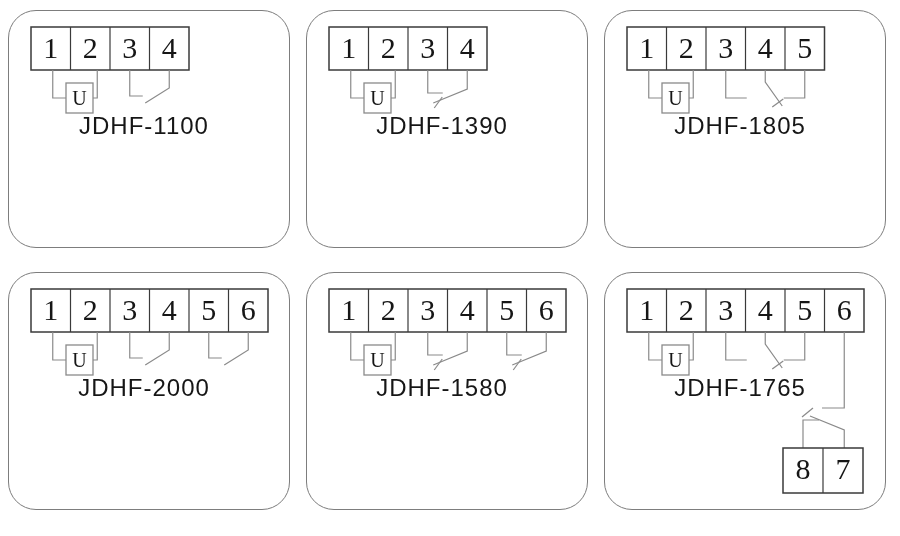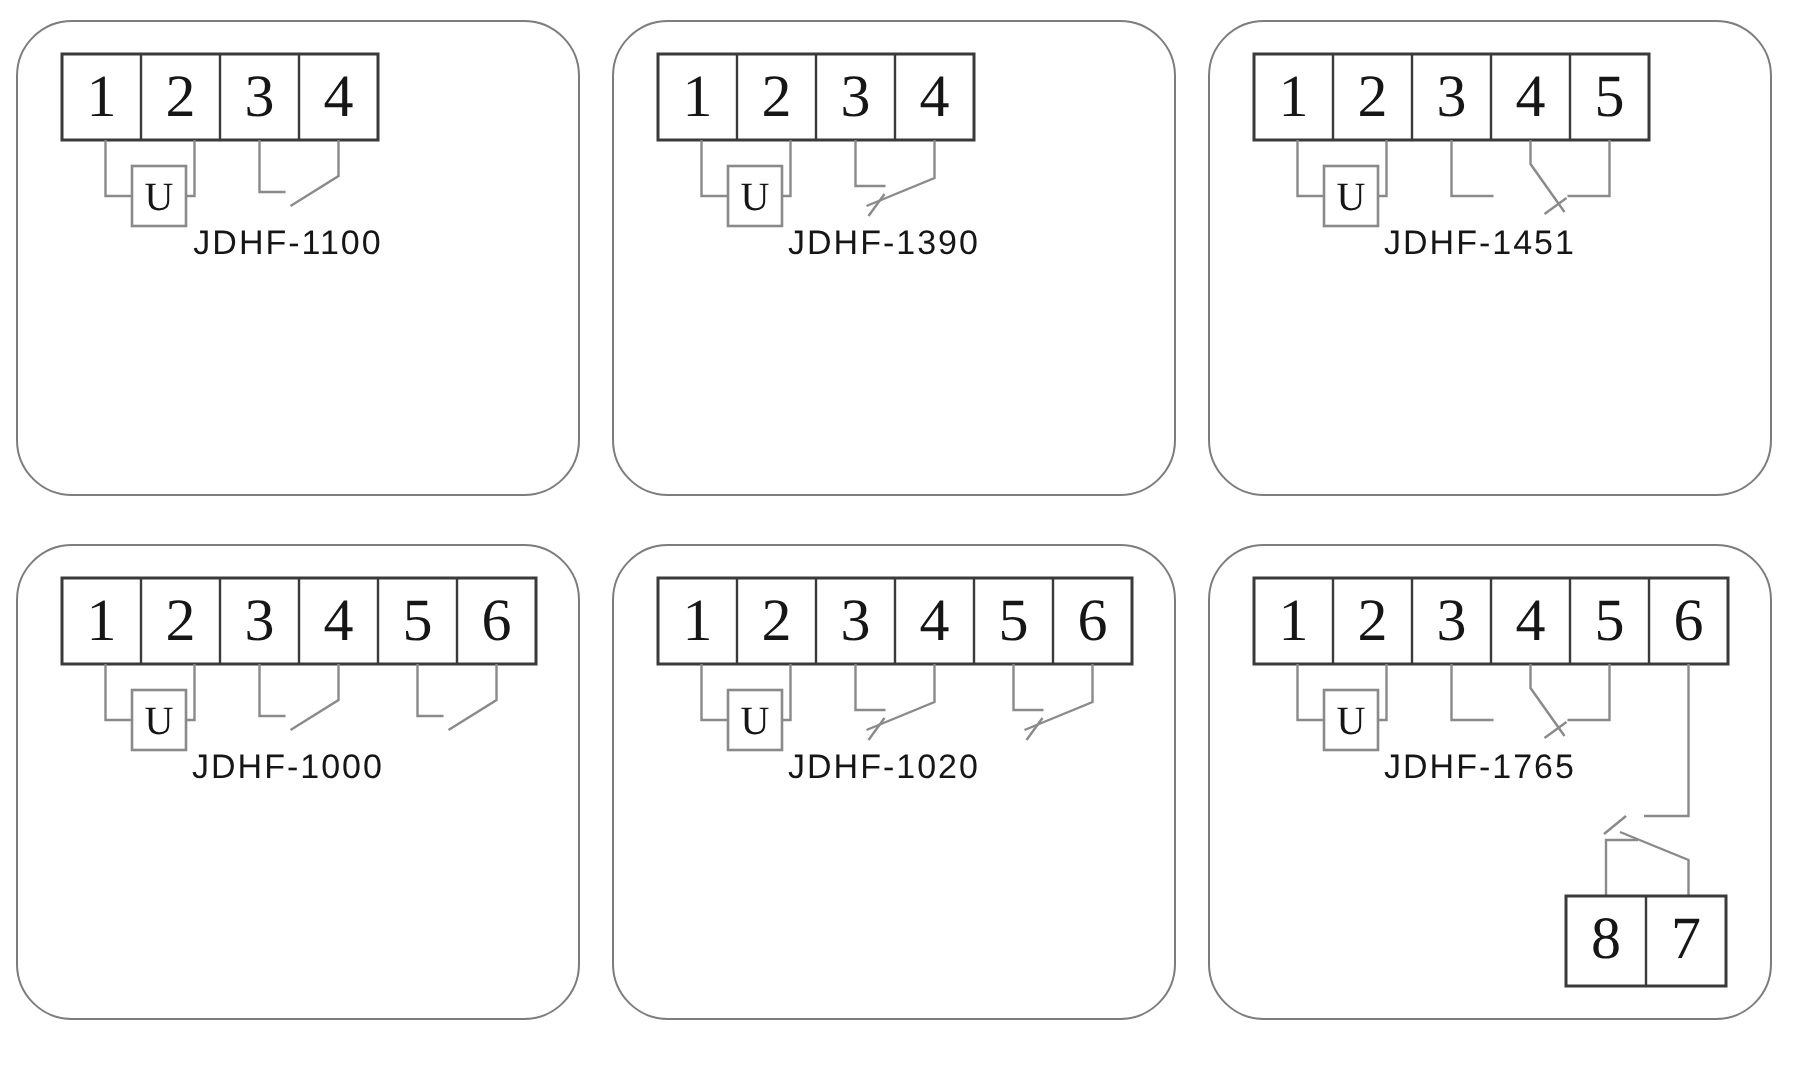--- a/index.html
+++ b/index.html
@@ -16,21 +16,21 @@
     border:1.5px solid #7d7d7d;
     border-radius:28px;
     background:#ffffff;
     box-sizing:border-box;
   }
   .panel svg{position:absolute;left:0;top:0;}
   .model-title{
     position:absolute;
     left:28px;top:101px;width:214px;
     text-align:center;
-    font-size:17px;
+    font-size:24px;
     letter-spacing:1px;
     color:#161616;
     font-family:"Liberation Sans",sans-serif;
     white-space:nowrap;
   }
   
   .pos-0{left:8px;  top:10px;}
   .pos-1{left:306px; top:10px;}
   .pos-2{left:604px; top:10px;}
   .pos-3{left:8px;  top:272px;}
@@ -97,21 +97,21 @@
         <text x="199.75" y="47" text-anchor="middle" font-size="30" font-family="&quot;Liberation Serif&quot;,&quot;DejaVu Serif&quot;,serif" fill="#161616">5</text>
         <path d="M 43.75,59 V 87 H 57" fill="none" stroke="#8a8a8a" stroke-width="1.2"></path>
         <path d="M 88.25,59 V 87 H 84" fill="none" stroke="#8a8a8a" stroke-width="1.2"></path>
         <rect x="57" y="72" width="27" height="30" fill="none" stroke="#8a8a8a" stroke-width="1.3"></rect>
         <text x="70.5" y="94" text-anchor="middle" font-size="20" font-family="&quot;Liberation Serif&quot;,&quot;DejaVu Serif&quot;,serif" fill="#161616">U</text>
         <path d="M 120.75,59 V 87 H 141.75" fill="none" stroke="#8a8a8a" stroke-width="1.2"></path>
         <path d="M 199.75,59 V 87 H 178.75" fill="none" stroke="#8a8a8a" stroke-width="1.2"></path>
         <path d="M 160.25,59 V 71 L 177.25,95" fill="none" stroke="#8a8a8a" stroke-width="1.2"></path>
         <path d="M 167.25,96 L 178.25,88" fill="none" stroke="#8a8a8a" stroke-width="1.2"></path>
       </svg>
-    <div class="model-title">JDHF-1451</div>
+    <div class="model-title">JDHF-1805</div>
   </div>
 
   <div class="panel pos-3">
     <svg width="282" height="238" viewBox="0 0 282 238">
         <rect x="22" y="16" width="237" height="43" fill="none" stroke="#3a3a3a" stroke-width="1.5"></rect>
         <path d="M 61.5,16 V 59" fill="none" stroke="#3a3a3a" stroke-width="1.2"></path>
         <path d="M 101,16 V 59" fill="none" stroke="#3a3a3a" stroke-width="1.2"></path>
         <path d="M 140.5,16 V 59" fill="none" stroke="#3a3a3a" stroke-width="1.2"></path>
         <path d="M 180,16 V 59" fill="none" stroke="#3a3a3a" stroke-width="1.2"></path>
         <path d="M 219.5,16 V 59" fill="none" stroke="#3a3a3a" stroke-width="1.2"></path>
@@ -123,21 +123,21 @@
         <text x="239.25" y="47" text-anchor="middle" font-size="30" font-family="&quot;Liberation Serif&quot;,&quot;DejaVu Serif&quot;,serif" fill="#161616">6</text>
         <path d="M 43.75,59 V 87 H 57" fill="none" stroke="#8a8a8a" stroke-width="1.2"></path>
         <path d="M 88.25,59 V 87 H 84" fill="none" stroke="#8a8a8a" stroke-width="1.2"></path>
         <rect x="57" y="72" width="27" height="30" fill="none" stroke="#8a8a8a" stroke-width="1.3"></rect>
         <text x="70.5" y="94" text-anchor="middle" font-size="20" font-family="&quot;Liberation Serif&quot;,&quot;DejaVu Serif&quot;,serif" fill="#161616">U</text>
         <path d="M 120.75,59 V 85 H 133.75" fill="none" stroke="#8a8a8a" stroke-width="1.2"></path>
         <path d="M 160.25,59 V 77 L 136.25,92" fill="none" stroke="#8a8a8a" stroke-width="1.2"></path>
         <path d="M 199.75,59 V 85 H 212.75" fill="none" stroke="#8a8a8a" stroke-width="1.2"></path>
         <path d="M 239.25,59 V 77 L 215.25,92" fill="none" stroke="#8a8a8a" stroke-width="1.2"></path>
       </svg>
-    <div class="model-title">JDHF-1000</div>
+    <div class="model-title">JDHF-2000</div>
   </div>
 
   <div class="panel pos-4">
     <svg width="282" height="238" viewBox="0 0 282 238">
         <rect x="22" y="16" width="237" height="43" fill="none" stroke="#3a3a3a" stroke-width="1.5"></rect>
         <path d="M 61.5,16 V 59" fill="none" stroke="#3a3a3a" stroke-width="1.2"></path>
         <path d="M 101,16 V 59" fill="none" stroke="#3a3a3a" stroke-width="1.2"></path>
         <path d="M 140.5,16 V 59" fill="none" stroke="#3a3a3a" stroke-width="1.2"></path>
         <path d="M 180,16 V 59" fill="none" stroke="#3a3a3a" stroke-width="1.2"></path>
         <path d="M 219.5,16 V 59" fill="none" stroke="#3a3a3a" stroke-width="1.2"></path>
@@ -151,21 +151,21 @@
         <path d="M 88.25,59 V 87 H 84" fill="none" stroke="#8a8a8a" stroke-width="1.2"></path>
         <rect x="57" y="72" width="27" height="30" fill="none" stroke="#8a8a8a" stroke-width="1.3"></rect>
         <text x="70.5" y="94" text-anchor="middle" font-size="20" font-family="&quot;Liberation Serif&quot;,&quot;DejaVu Serif&quot;,serif" fill="#161616">U</text>
         <path d="M 120.75,59 V 82 H 135.75" fill="none" stroke="#8a8a8a" stroke-width="1.2"></path>
         <path d="M 160.25,59 V 78 L 126.25,92" fill="none" stroke="#8a8a8a" stroke-width="1.2"></path>
         <path d="M 127.25,97 L 135.25,86" fill="none" stroke="#8a8a8a" stroke-width="1.2"></path>
         <path d="M 199.75,59 V 82 H 214.75" fill="none" stroke="#8a8a8a" stroke-width="1.2"></path>
         <path d="M 239.25,59 V 78 L 205.25,92" fill="none" stroke="#8a8a8a" stroke-width="1.2"></path>
         <path d="M 206.25,97 L 214.25,86" fill="none" stroke="#8a8a8a" stroke-width="1.2"></path>
       </svg>
-    <div class="model-title">JDHF-1020</div>
+    <div class="model-title">JDHF-1580</div>
   </div>
 
   <div class="panel pos-5">
     <svg width="282" height="238" viewBox="0 0 282 238">
         <rect x="22" y="16" width="237" height="43" fill="none" stroke="#3a3a3a" stroke-width="1.5"></rect>
         <path d="M 61.5,16 V 59" fill="none" stroke="#3a3a3a" stroke-width="1.2"></path>
         <path d="M 101,16 V 59" fill="none" stroke="#3a3a3a" stroke-width="1.2"></path>
         <path d="M 140.5,16 V 59" fill="none" stroke="#3a3a3a" stroke-width="1.2"></path>
         <path d="M 180,16 V 59" fill="none" stroke="#3a3a3a" stroke-width="1.2"></path>
         <path d="M 219.5,16 V 59" fill="none" stroke="#3a3a3a" stroke-width="1.2"></path>

